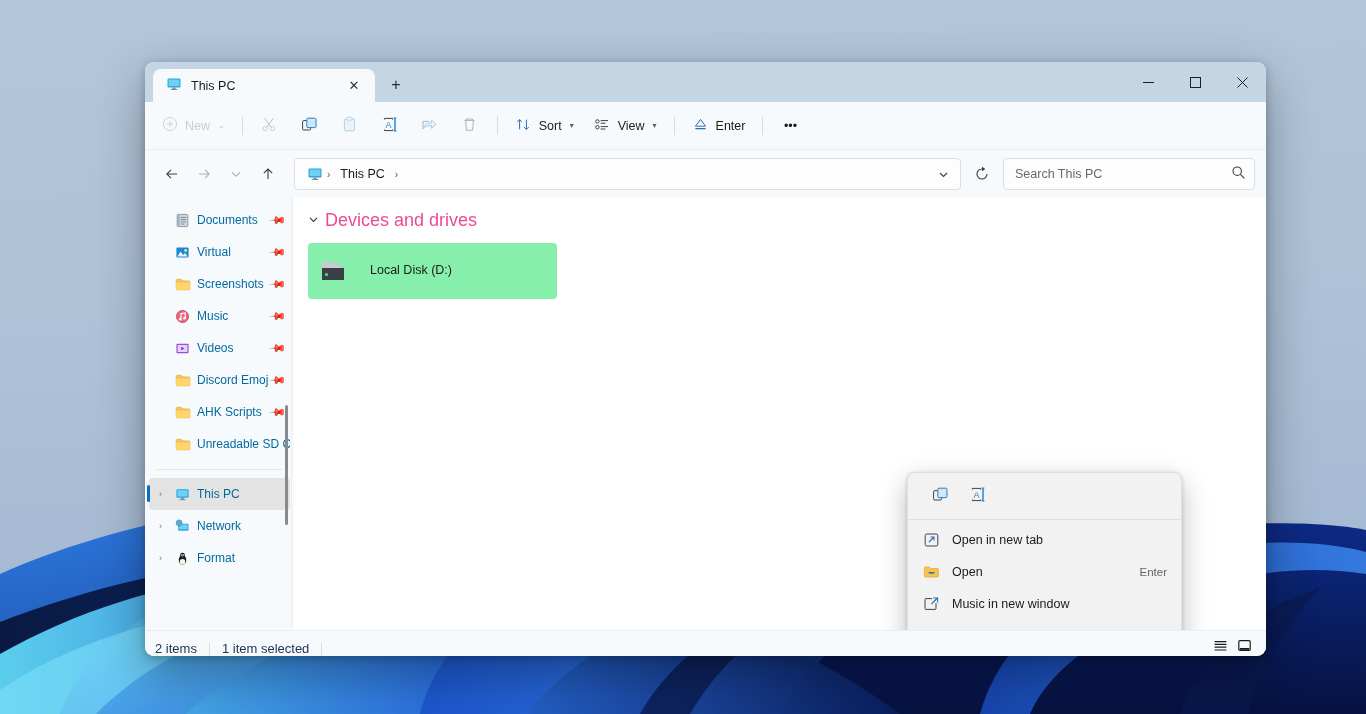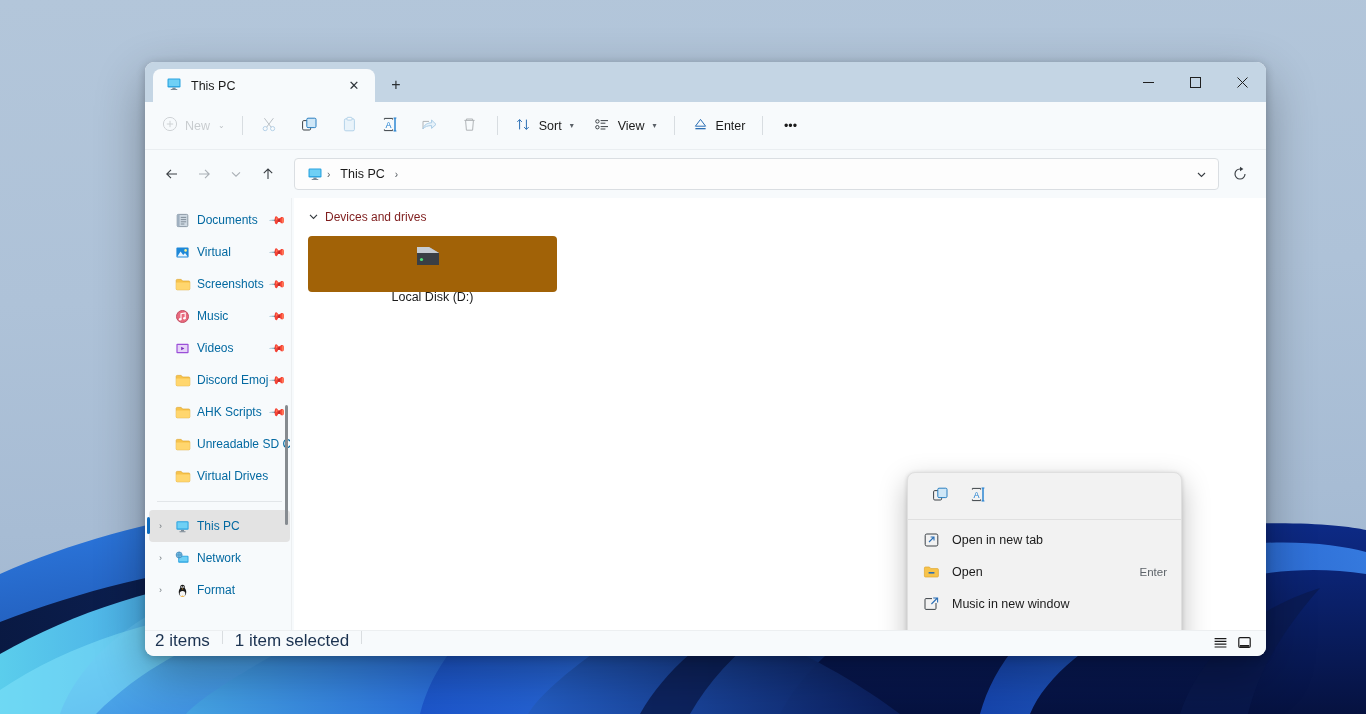--- a/index.html
+++ b/index.html
@@ -136,38 +136,38 @@
     position: absolute; left: 140px; top: 207px; width: 3px; height: 120px;
     background: #868b90; border-radius: 2px;
   }
   .sb-track-line { position: absolute; left: 146px; top: 0; bottom: 0; width: 1px; background: #eceff1; }
   .sb-divider { height: 1px; background: #e2e6e9; margin: 9px 12px 8px 12px; }
 
   
   .content { flex: 1; background: #ffffff; padding: 12px 0 0 14px; position: relative; overflow: hidden; }
   .group-header { display: flex; align-items: center; gap: 6px; margin-bottom: 12px; }
   .group-chev { font-size: 9px; color: #33383d; }
-  .group-title { font-size: 12px; color: #7f1d1d; }
+  .group-title { font-size: 18px; color: #ec4899; }
   .tiles { display: flex; gap: 8px; flex-wrap: wrap; }
   .tile {
     width: 249px; height: 56px; border-radius: 4px; display: flex; align-items: center;
     padding: 0 8px; gap: 10px;
   }
-  .tile.selected { background: #a16207; flex-direction: column; }
+  .tile.selected { background: #86efac; }
   .drive-icon { width: 44px; height: 40px; flex: 0 0 44px; position: relative; }
   .tile-info { flex: 1; min-width: 0; }
   .tile-name { font-size: 12.5px; color: #1b1b1b; margin-bottom: 3px; white-space: nowrap; }
   .bar-track { width: 186px; height: 11px; background: #e4e4e4; border: 1px solid #d5d5d5; }
   .bar-fill { height: 100%; background: #2196d9; }
   .tile-free { font-size: 11.5px; color: #5a6066; margin-top: 4px; }
 
   
   .statusbar {
     height: 26px; flex: 0 0 26px; background: #f7fafc; border-top: 1px solid #eceff1;
-    display: flex; align-items: flex-start; padding: 0 10px; gap: 0; font-size: 17px; color: #1b3250;
+    display: flex; align-items: flex-end; padding: 0 10px; gap: 0; font-size: 13px; color: #1b3250;
   }
   .status-item { padding-right: 12px; }
   .status-sep { width: 1px; height: 13px; background: #d9dde0; margin-right: 12px; }
   .status-spacer { flex: 1; }
   .view-toggle {
     width: 24px; height: 22px; display: flex; align-items: center; justify-content: center;
     border-radius: 3px; color: #1b1b1b;
   }
 
   
@@ -416,20 +416,29 @@
       </span>
     </div>
 
     <div class="refresh">
       <svg width="16" height="16" viewBox="0 0 16 16">
         <path d="M13,8 A5,5 0 1 1 8,3" stroke="currentColor" fill="none" stroke-width="1.15"></path>
         <path d="M8,0.8 V5.2 L11.4,3" fill="currentColor"></path>
       </svg>
     </div>
 
+    <div class="searchbox">
+      <input type="text" placeholder="Search This PC" style="">
+      <span>
+        <svg width="15" height="15" viewBox="0 0 15 15">
+            <circle cx="6.2" cy="6.2" r="4.2" fill="none" stroke="#3a3f44" stroke-width="1.1"></circle>
+            <path d="M9.4,9.4 L13.4,13.4" stroke="#3a3f44" stroke-width="1.1"></path>
+          </svg>
+      </span>
+    </div>
   </div>
 
   <div class="winbody">
 
     <div class="sidebar">
       <div class="sb-track-line"></div>
 
       <div>
         <div class="nav-item">
           <span class="nav-expander"></span>
@@ -516,30 +525,20 @@
         </div>
         <div class="nav-item">
           <span class="nav-expander"></span>
           <span class="nav-ico">
             <svg width="16" height="15" viewBox="0 0 16 15">
                 <path d="M1.2,3.4 A1,1 0 0 1 2.2,2.4 H6.2 L7.6,4 H13.8 A1,1 0 0 1 14.8,5 V11.8 A1,1 0 0 1 13.8,12.8 H2.2 A1,1 0 0 1 1.2,11.8 Z" fill="#f7c34b" stroke="#e0a62f" stroke-width=".7"></path>
                 <path d="M1.2,5.6 H14.8 V11.8 A1,1 0 0 1 13.8,12.8 H2.2 A1,1 0 0 1 1.2,11.8 Z" fill="#ffd66e"></path>
               </svg>
           </span>
           <span class="nav-label">Unreadable SD C</span>
-        </div>
-        <div class="nav-item">
-          <span class="nav-expander"></span>
-          <span class="nav-ico">
-            <svg width="16" height="15" viewBox="0 0 16 15">
-                <path d="M1.2,3.4 A1,1 0 0 1 2.2,2.4 H6.2 L7.6,4 H13.8 A1,1 0 0 1 14.8,5 V11.8 A1,1 0 0 1 13.8,12.8 H2.2 A1,1 0 0 1 1.2,11.8 Z" fill="#f7c34b" stroke="#e0a62f" stroke-width=".7"></path>
-                <path d="M1.2,5.6 H14.8 V11.8 A1,1 0 0 1 13.8,12.8 H2.2 A1,1 0 0 1 1.2,11.8 Z" fill="#ffd66e"></path>
-              </svg>
-          </span>
-          <span class="nav-label">Virtual Drives</span>
         </div>
       </div>
 
       <div class="sb-divider"></div>
 
       <div>
         <div class="nav-item selected">
           <span class="nav-expander">›</span>
           <span class="nav-ico">
             <svg width="15" height="15" viewBox="0 0 16 16">

